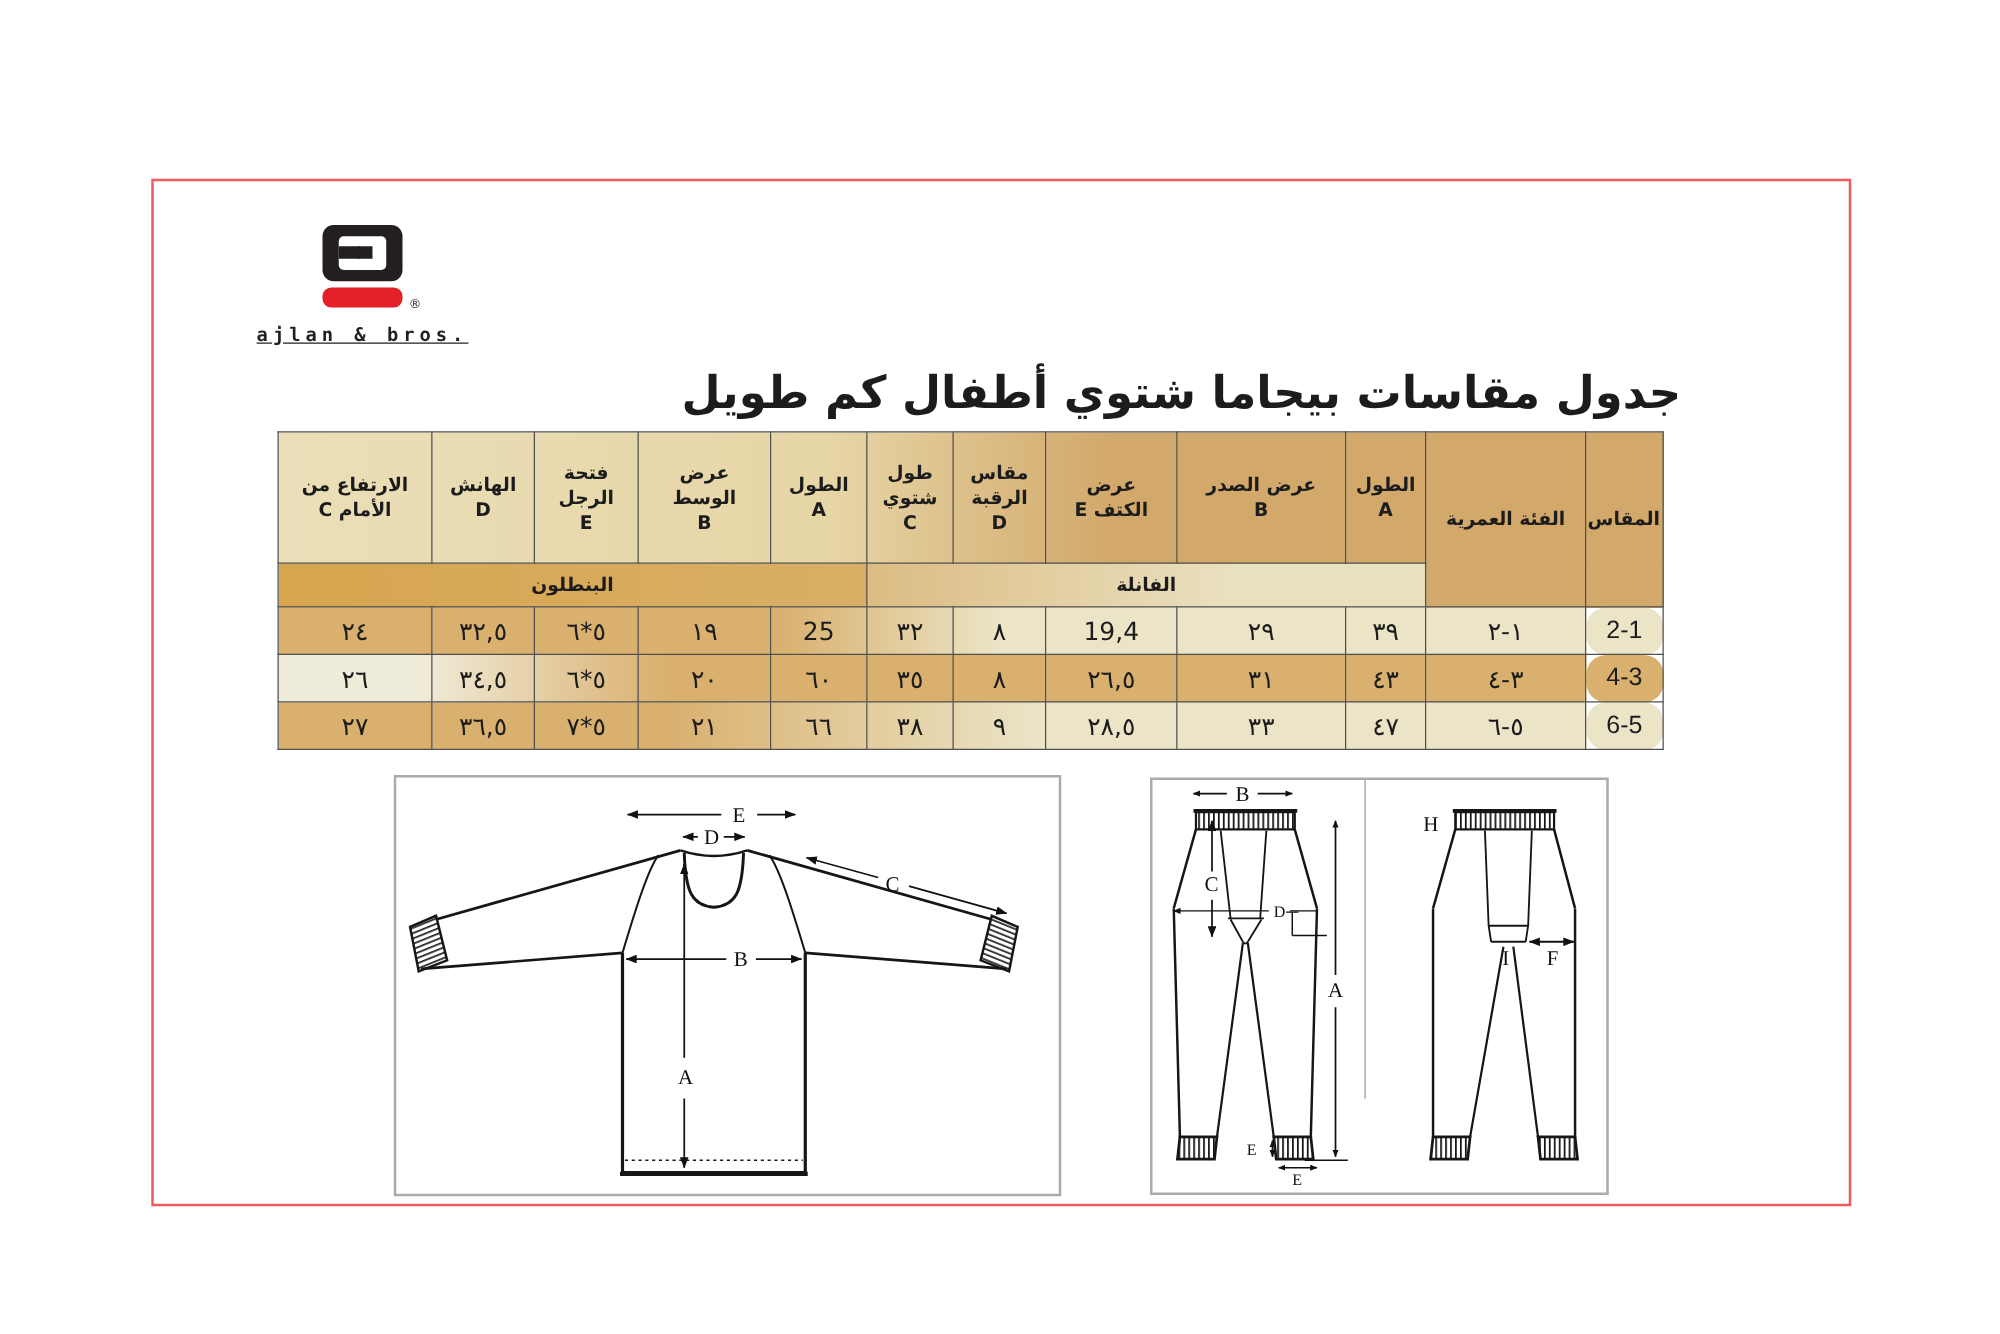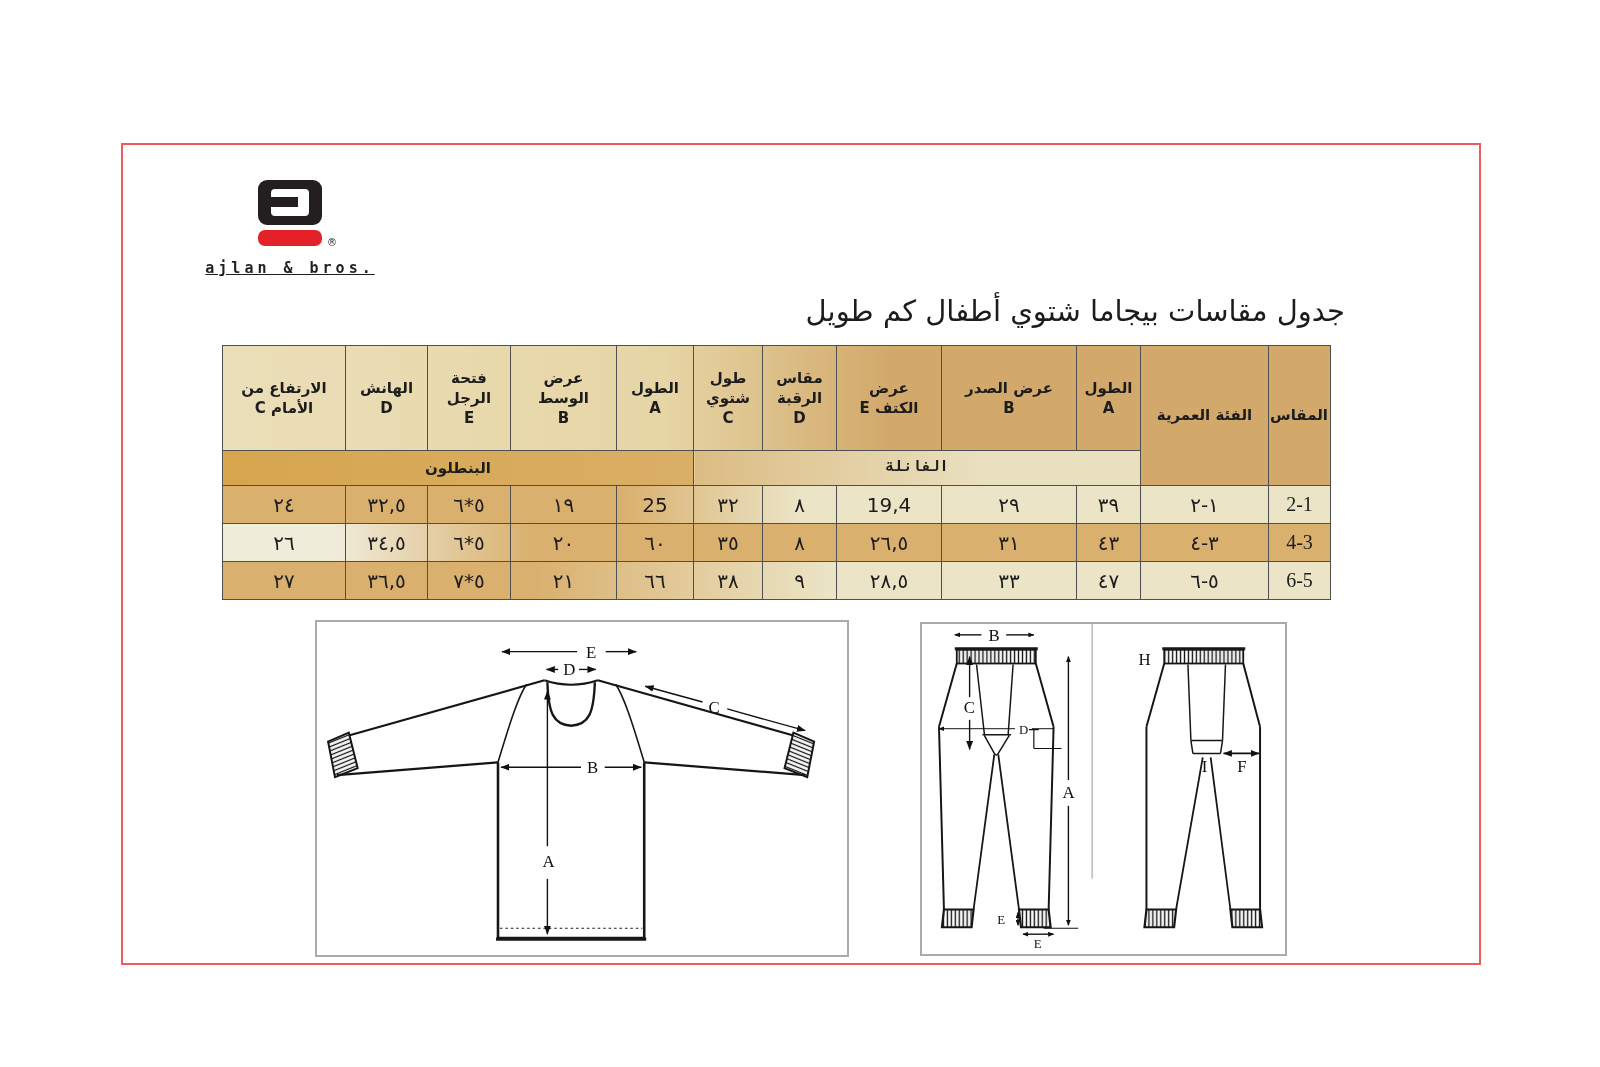--- a/index.html
+++ b/index.html
@@ -6,37 +6,37 @@
   #page{position:relative;width:1600px;height:1067px;background:#fff;overflow:hidden;}
   #frame{position:absolute;left:121px;top:143px;width:1356px;height:818px;border:2px solid #f25b5c;}
 
   
   #logo{position:absolute;left:165px;top:180px;width:250px;text-align:center;}
   #logo .mark{display:inline-block;position:relative;}
   #logo .arabic{direction:rtl;font-weight:bold;font-size:31px;color:#231f20;letter-spacing:1px;margin-top:8px;line-height:1.05;}
   #logo .latin{font-weight:bold;font-size:15px;color:#231f20;letter-spacing:4px;margin-top:3px;font-family:"DejaVu Sans Mono","Liberation Mono",monospace;text-decoration:underline;}
 
   
-  #title{position:absolute;top:294px;right:255px;direction:rtl;font-size:29px;font-weight:normal;color:#1c1c1c;font-family:"DejaVu Sans",sans-serif;}
+  #title{position:absolute;top:294px;right:255px;direction:rtl;font-size:36px;font-weight:bold;color:#1c1c1c;font-family:"DejaVu Sans",sans-serif;}
 
   
   #sizetable{position:absolute;left:222px;top:345px;width:1108px;border-collapse:collapse;direction:rtl;table-layout:fixed;font-family:"DejaVu Sans",sans-serif;}
   #sizetable th,#sizetable td{border:1px solid #4f4f4f;text-align:center;vertical-align:middle;color:#1c1c1c;padding:0 2px;}
   #sizetable th{font-size:15px;font-weight:bold;white-space:pre-line;line-height:1.35;}
   #sizetable td{font-size:20px;}
   tr.hrow1{height:105px;background:linear-gradient(90deg,#ebdfb9 0%,#e6d5a5 40%,#d2a96b 60%,#d2a96b 100%);}
   tr.hrow2{height:35px;}
   tr.hrow1 th.span2{background:#d2a96b;}
-  th.grp-shirt{background:linear-gradient(90deg,#dcbc83 0%,#e9e0c0 65%,#e9e0c0 100%);font-size:16px;font-family:Liberation Mono, monospace;}
+  th.grp-shirt{background:linear-gradient(90deg,#dcbc83 0%,#e9e0c0 65%,#e9e0c0 100%);font-size:16px;}
   th.grp-pants{background:linear-gradient(90deg,#d6a54e 0%,#d9af66 100%);font-size:16px;}
   tr.drow{height:38px;}
   tr.drow1{background:linear-gradient(90deg,#d9b06e 0%,#d9b06e 36%,#ebe4c6 52%,#ebe4c6 100%);}
   tr.drow2{background:linear-gradient(90deg,#f0ecda 0%,#f0ecda 10%,#d9b06e 28%,#d9b06e 100%);}
   tr.drow3{background:linear-gradient(90deg,#d9b06e 0%,#d9b06e 28%,#ebe4c6 55%,#ebe4c6 100%);}
-  td.latin{font-family:Liberation Serif, serif;font-size:17px;}
+  td.latin{font-family:Liberation Sans, sans-serif;font-size:17px;border-radius:16px;}
 
   
   .diagbox{position:absolute;background:#fff;border:2px solid #ababab;}
   #shirtbox{left:315px;top:620px;width:530px;height:333px;}
   #pantsbox{left:920px;top:622px;width:363px;height:330px;}
   svg{display:block;}
   .lbl{font-family:"Liberation Serif","DejaVu Serif",serif;font-size:17px;fill:#111;}
   .lbls{font-family:"Liberation Serif","DejaVu Serif",serif;font-size:13px;fill:#111;}
 </style>
 </head>

